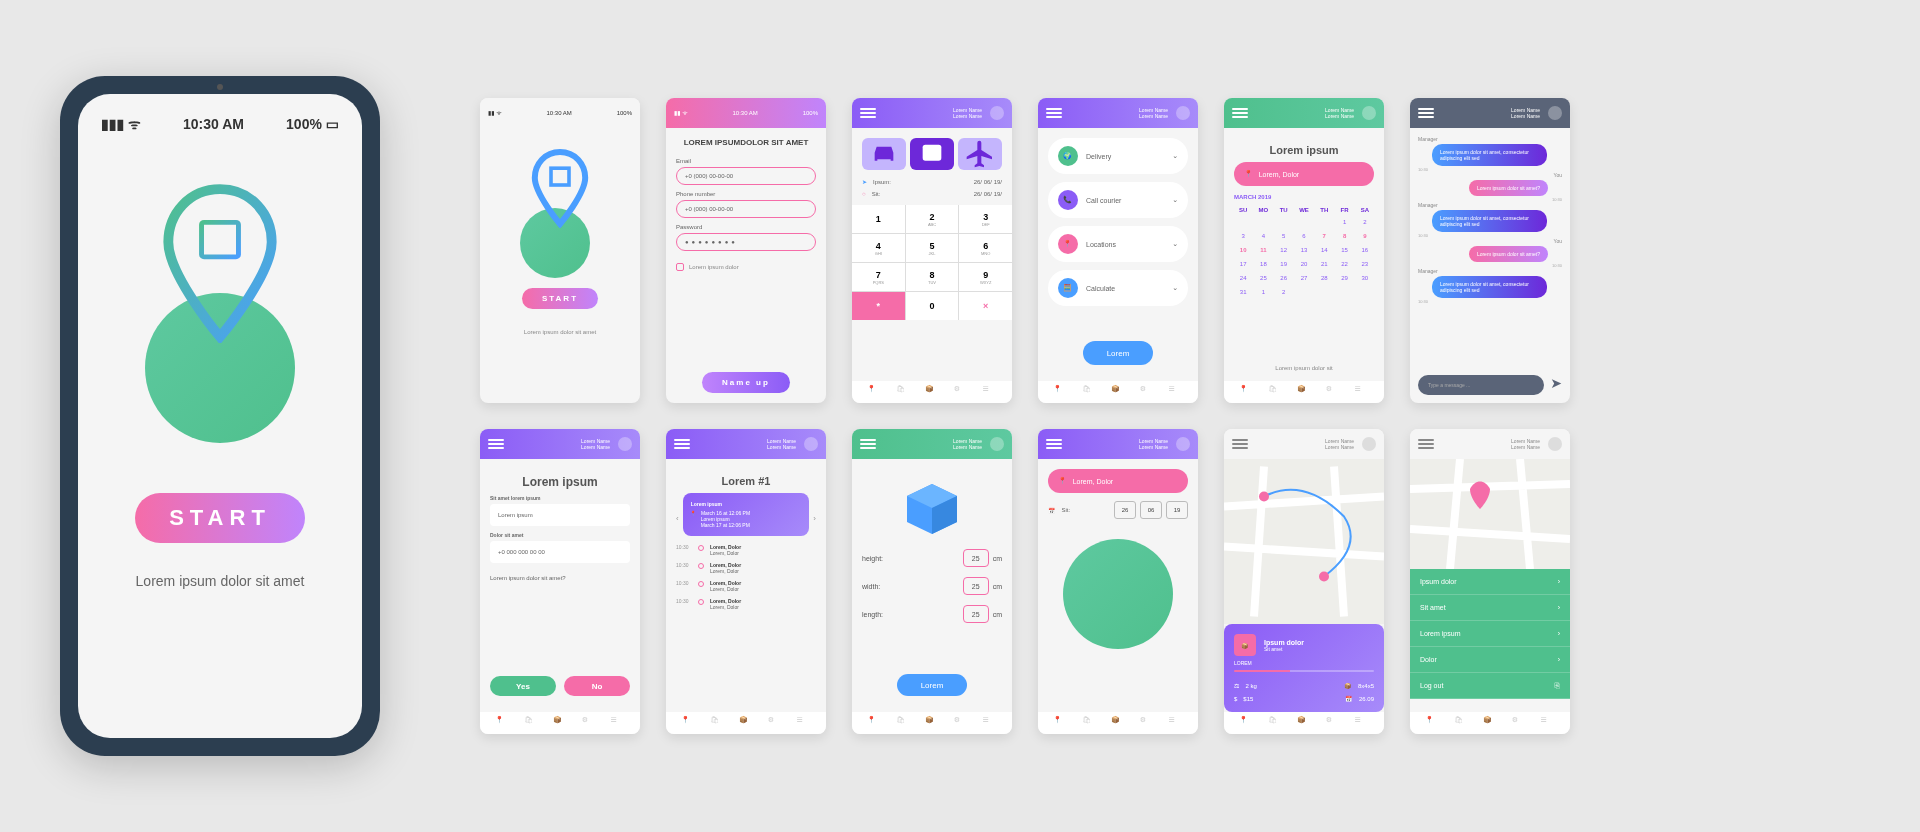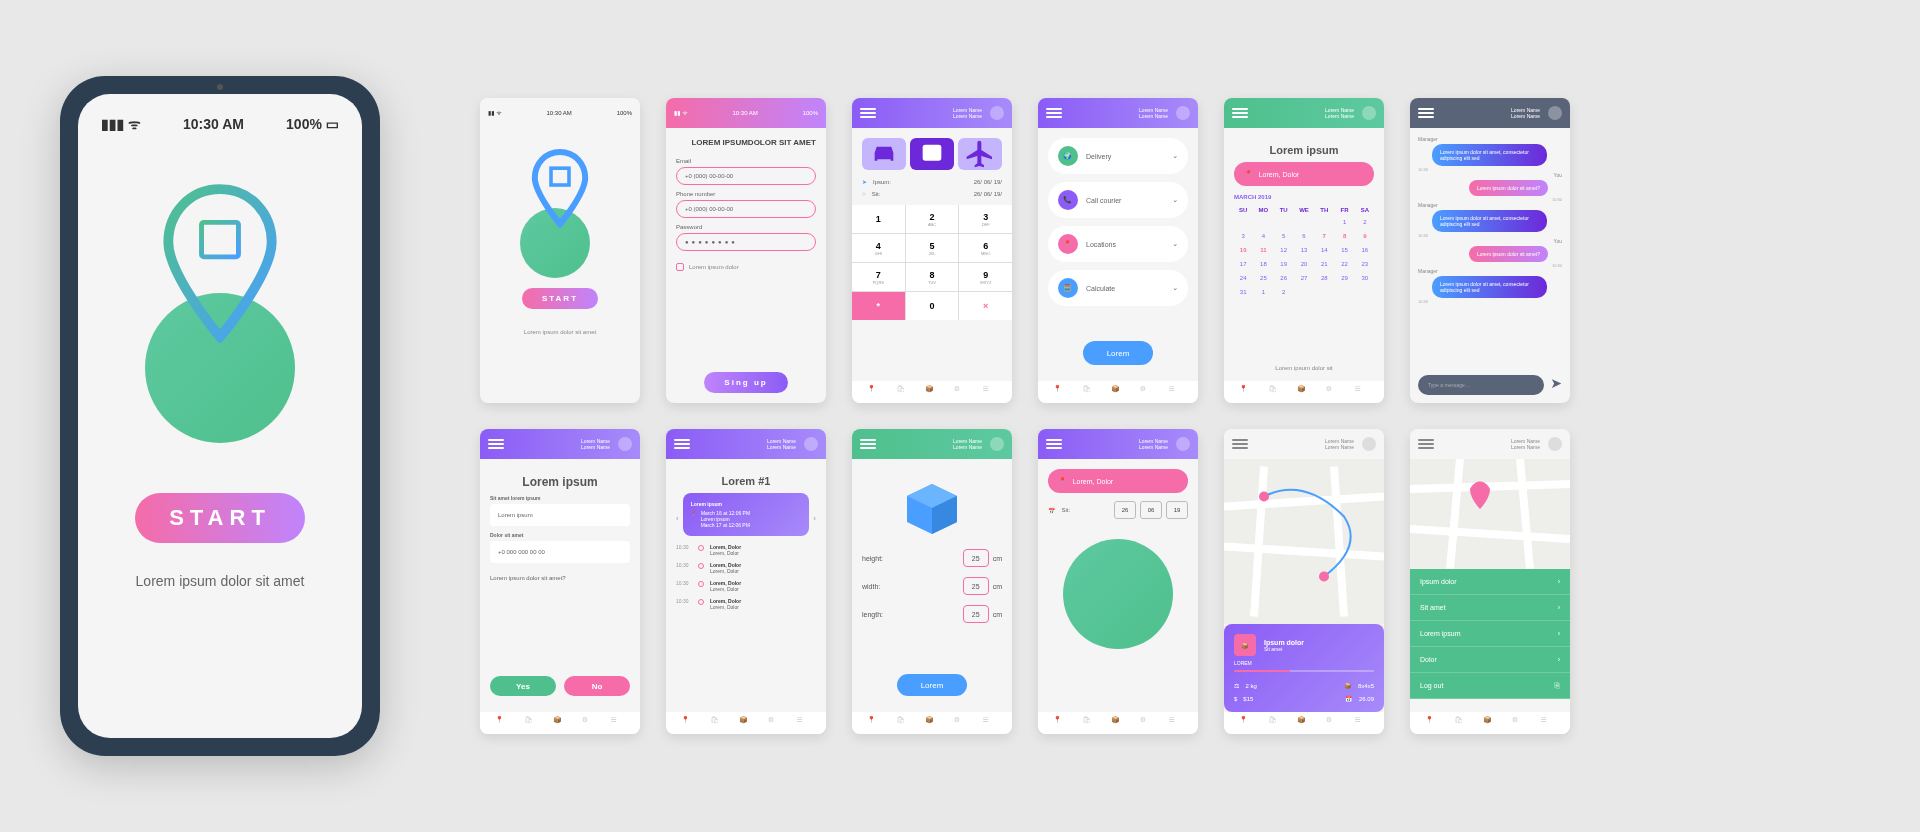--- a/index.html
+++ b/index.html
@@ -121,34 +121,34 @@
   </div>
 </div>
 
 <div class="screen">
   <div class="hdr pink">
         <span>▮▮ ᯤ</span>
         <span>10:30 AM</span>
         <span>100%</span>
       </div>
   <div class="body">
-    <div style="font-size:8px;font-weight:700;text-align:right;color:#444;margin-bottom:10px;line-height:1.3">LOREM IPSUMDOLOR SIT AMET</div>
+    <div style="font-size:8px;font-weight:700;text-align:center;color:#444;margin-bottom:10px;line-height:1.3">LOREM IPSUMDOLOR SIT AMET</div>
     <div class="label">Email</div>
     <div class="field">+0 (000) 00-00-00</div>
     <div class="label">Phone number</div>
     <div class="field">+0 (000) 00-00-00</div>
     <div class="label">Password</div>
     <div class="field">
           <span style="letter-spacing:3px">●●●●●●●●</span>
         </div>
     <div style="display:flex;align-items:center;gap:5px;margin:6px 0">
           <span style="width:8px;height:8px;border:1px solid #f56ca8;border-radius:2px"></span>
           <span style="font-size:6px;color:#888">Lorem ipsum dolor</span>
         </div>
-    <button class="btn-pill signup-sm" style="align-self:center;margin-top:auto">Sing up</button>
+    <button class="btn-pill signup-sm" style="align-self:center;margin-top:auto">Name up</button>
   </div>
 </div>
 
 <div class="screen">
   <div class="hdr purple">
     <div class="menu-ico">
           <span></span>
           <span></span>
           <span></span>
         </div>

